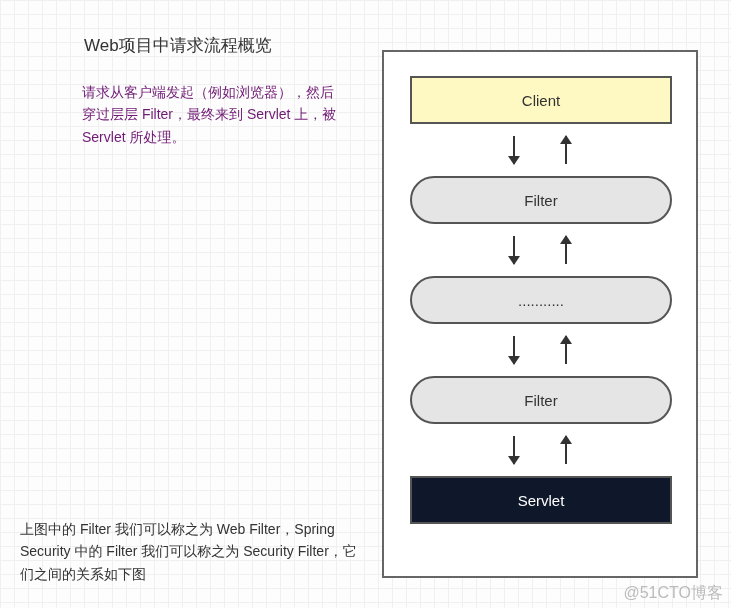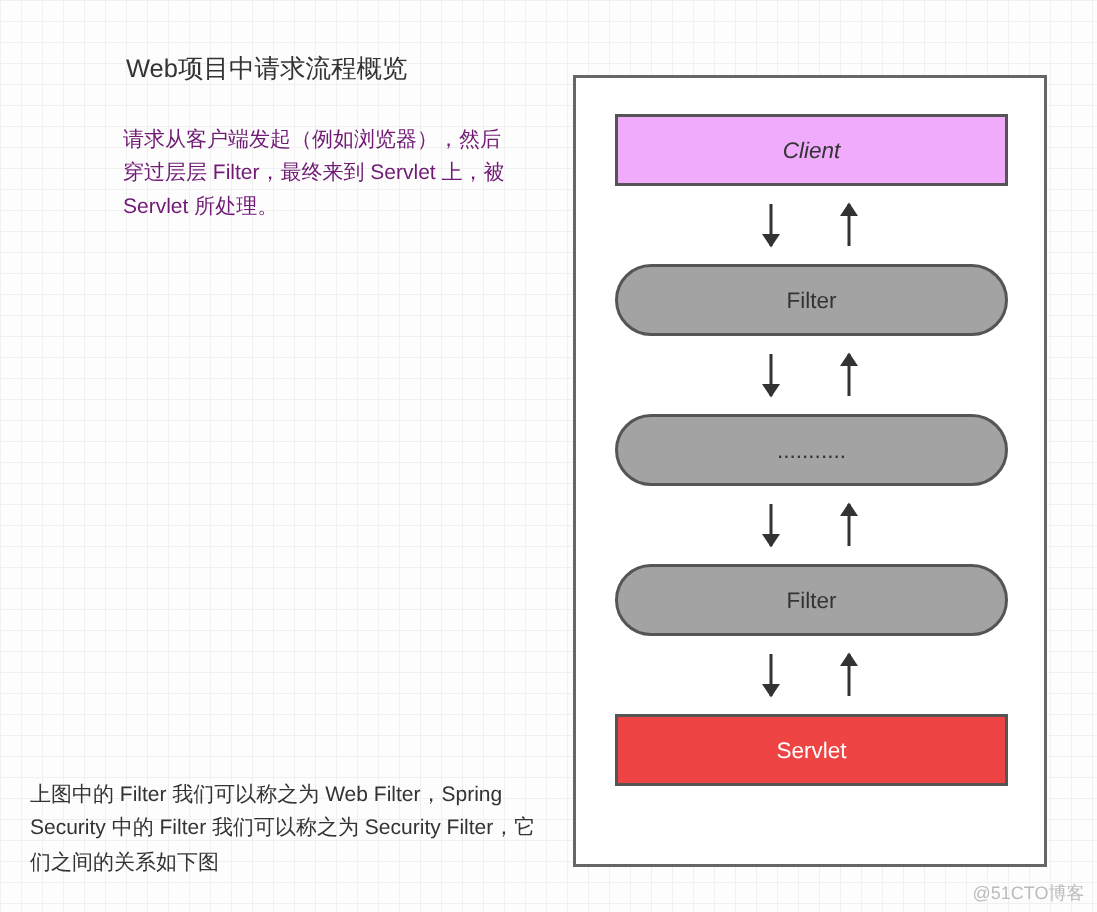--- a/index.html
+++ b/index.html
@@ -56,23 +56,23 @@
     left: 26px;
     width: 262px;
     height: 48px;
     border: 2px solid #555;
     display: flex;
     align-items: center;
     justify-content: center;
     font-size: 15px;
     color: #333;
   }
-  .orange { background: #f0abfc; font-style: italic; }
-  .green  { background: #a3a3a3; border-radius: 24px; }
-  .brown  { background: #ef4444; color: #fff; }
+  .orange { background: #fef9c3; }
+  .green  { background: #e5e5e5; border-radius: 24px; }
+  .brown  { background: #0f172a; color: #fff; }
   .arrow-pair {
     position: absolute;
     left: 0;
     width: 100%;
     height: 40px;
     display: flex;
     justify-content: center;
     gap: 50px;
     align-items: center;
   }
@@ -97,21 +97,21 @@
     top: -1px;
     left: -5px;
     border-left: 6px solid transparent;
     border-right: 6px solid transparent;
     border-bottom: 9px solid #333;
   }
   .watermark {
     position: absolute;
     right: 8px;
     bottom: 4px;
-    font-size: 12px;
+    font-size: 16px;
     color: #bbb;
   }
 </style>
 </head>
 <body>
 
 <div class="title">Web项目中请求流程概览</div>
 <div class="desc1">请求从客户端发起（例如浏览器），然后穿过层层 Filter，最终来到 Servlet 上，被 Servlet 所处理。</div>
 <div class="desc2">上图中的 Filter 我们可以称之为 Web Filter，Spring Security 中的 Filter 我们可以称之为 Security Filter，它们之间的关系如下图</div>
 

